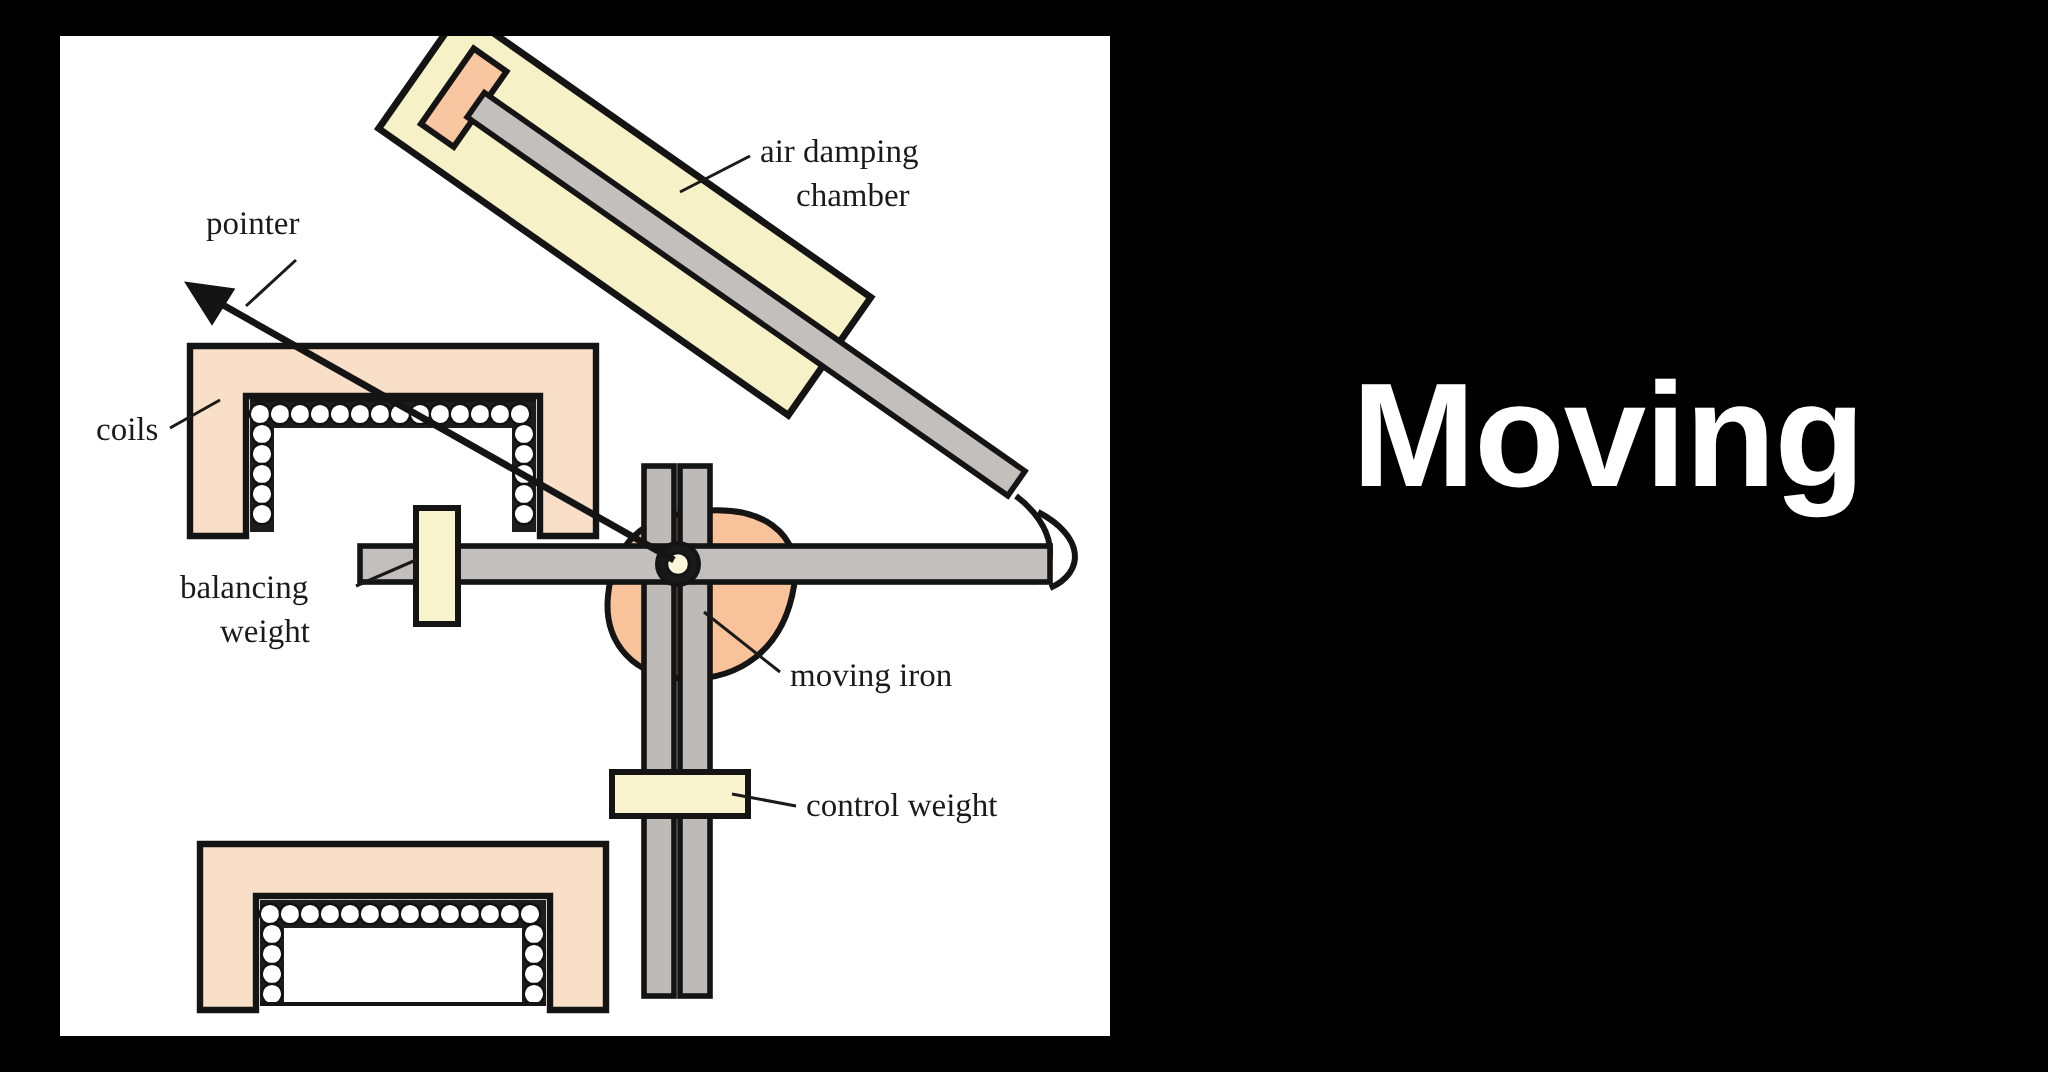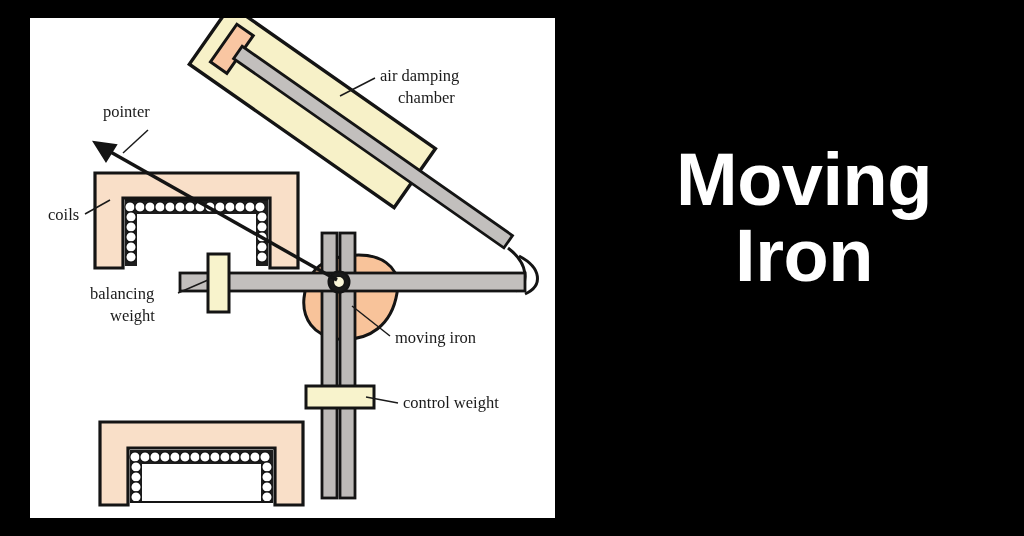--- a/index.html
+++ b/index.html
@@ -220,16 +220,15 @@
 
       <text class="diagram-label" x="365" y="325" text-anchor="start">moving iron</text>
 
       <text class="diagram-label" x="373" y="390" text-anchor="start">control weight</text>
 
     </svg>
   </div>
 
   <div id="title-block">
     <div class="line l1">Moving</div>
-    <div class="line l2">Iron</div>
   </div>
 
 </div>
 
 </body></html>

